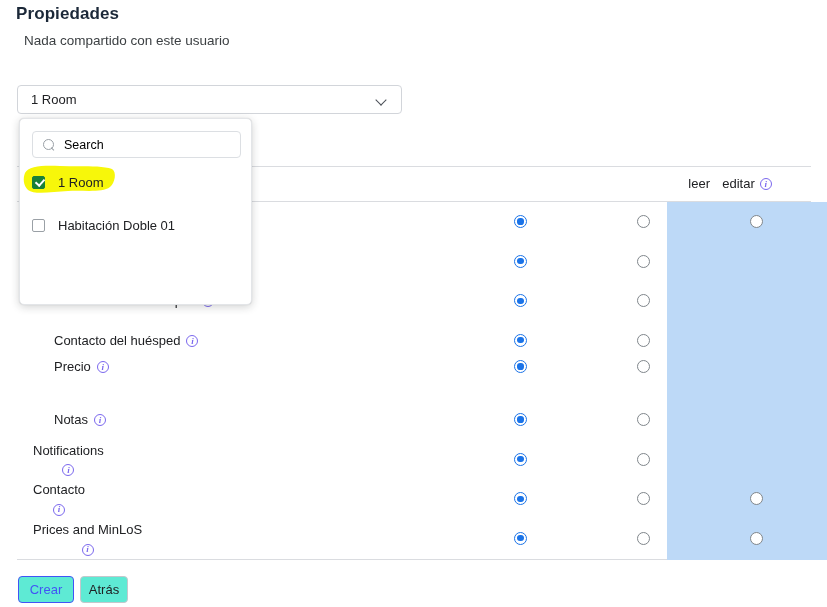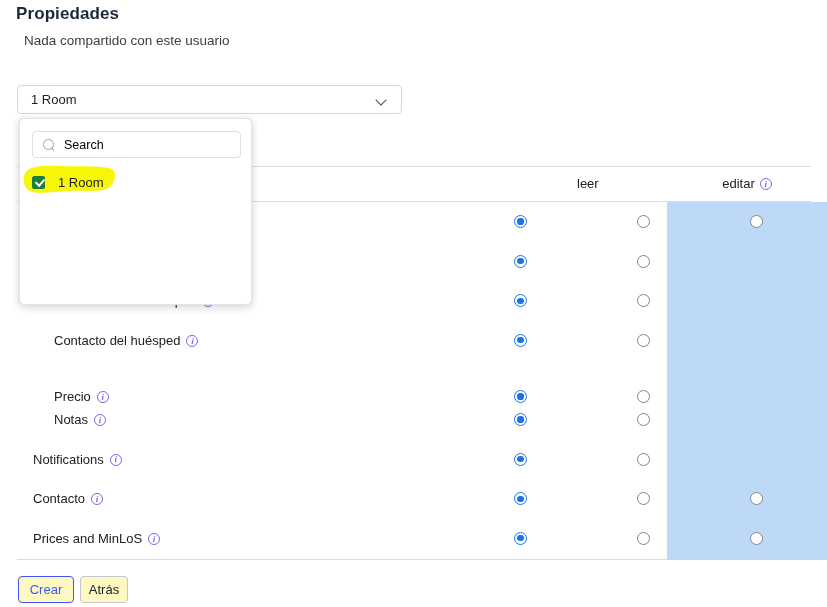--- a/index.html
+++ b/index.html
@@ -114,32 +114,32 @@
     position: absolute; left: 650px; top: 0; width: 160px; height: 358px;
     background: #bdd9f7; z-index: 0;
   }
   .edit-band-ext {
     position: absolute; left: 794px; top: 36px; width: 33px; height: 358px;
     background: #bdd9f7; z-index: 0;
   }
 
   .hcell { position: absolute; top: 9px; font-size: 13px; color: #202124; }
   .hcell.no-access { left: 410px; width: 185px; text-align: center; }
-  .hcell.read { left: 560px; width: 133px; text-align: left; }
+  .hcell.read { left: 560px; width: 133px; text-align: right; }
   .hcell.edit { left: 650px; width: 160px; text-align: left; display:flex; align-items:center; justify-content:center; gap:5px; }
 
   .row {
     position: absolute; left: 0; width: 794px; height: 39.6px;
     display: flex; align-items: center; z-index: 1;
   }
   .rlabel {
     position: absolute; font-size: 13px; color: #202124;
     display: flex; align-items: center; gap: 6px; white-space: nowrap;
   }
-  .rlabel.lvl0 { left: 16px; }
+  .rlabel.lvl0 { left: 16px; flex-direction: column; }
   .rlabel.lvl1 { left: 37px; }
 
   
   .info {
     width: 12px; height: 12px; border: 1.2px solid #7b68ee; border-radius: 50%;
     display: inline-flex; align-items: center; justify-content: center;
     font-size: 9px; line-height: 1; color: #7b68ee;
     font-family: "Liberation Serif", serif; font-style: italic; font-weight: bold;
     flex: none; position: relative; top: .5px;
   }
@@ -155,21 +155,21 @@
     width: 6.2px; height: 6.2px; border-radius: 50%; background: #1a73e8;
   }
   .c-noaccess { left: 497px; }
   .c-read     { left: 620px; }
   .c-edit     { left: 733px; }
 
   
   .btn {
     position: absolute; top: 576px; height: 27px;
     display: flex; align-items: center; justify-content: center;
-    border-radius: 4px; font-size: 13px; cursor: pointer; background: #fef9c3;
+    border-radius: 4px; font-size: 13px; cursor: pointer; background: #5eead4;
   }
   .btn-create { left: 18px; width: 56px; border: 1px solid #4254f5; color: #4254f5; }
   .btn-back   { left: 80px; width: 48px; border: 1px solid #c4c7cc; color: #202124; }
 </style>
 </head>
 <body>
 
 <div id="root">
 
   <div class="page-title">Propiedades</div>
@@ -189,20 +189,24 @@
 
       <div class="opt">
         <svg class="marker" viewBox="0 0 96 33" preserveAspectRatio="none">
           <path d="M3 9 C6 2, 22 1, 38 2 C56 3, 78 1, 90 5 C95 8, 93 19, 88 23 C80 29, 62 26, 46 27 C30 28, 12 31, 6 26 C1 21, 1 14, 3 9 Z" fill="#f7f70a"></path>
         </svg>
         <span class="cbx on"></span>
         <span class="opt-label">1 Room</span>
       </div>
 
 
+      <div class="opt">
+        <span class="cbx"></span>
+        <span class="opt-label">Habitación Doble 01</span>
+      </div>
 
     </div>
   </div>
 
   <div class="table">
     <div class="thead">
       <div class="hcell read">leer</div>
       <div class="hcell edit">
         <span>editar</span>
         <span class="info">i</span>
@@ -234,21 +238,21 @@
           <span class="radio c-read" style="top: 13px;"></span>
         </div>
         <div class="row" style="top: 118.8px;">
           <div class="rlabel lvl1">
             <span>Contacto del huésped</span>
             <span class="info">i</span>
           </div>
           <span class="radio c-noaccess sel" style="top: 13px;"></span>
           <span class="radio c-read" style="top: 13px;"></span>
         </div>
-        <div class="row" style="top: 175px;">
+        <div class="row" style="top: 145px;">
           <div class="rlabel lvl1">
             <span>Precio</span>
             <span class="info">i</span>
           </div>
           <span class="radio c-noaccess sel" style="top: 13px;"></span>
           <span class="radio c-read" style="top: 13px;"></span>
         </div>
         <div class="row" style="top: 198px;">
           <div class="rlabel lvl1">
             <span>Notas</span>

